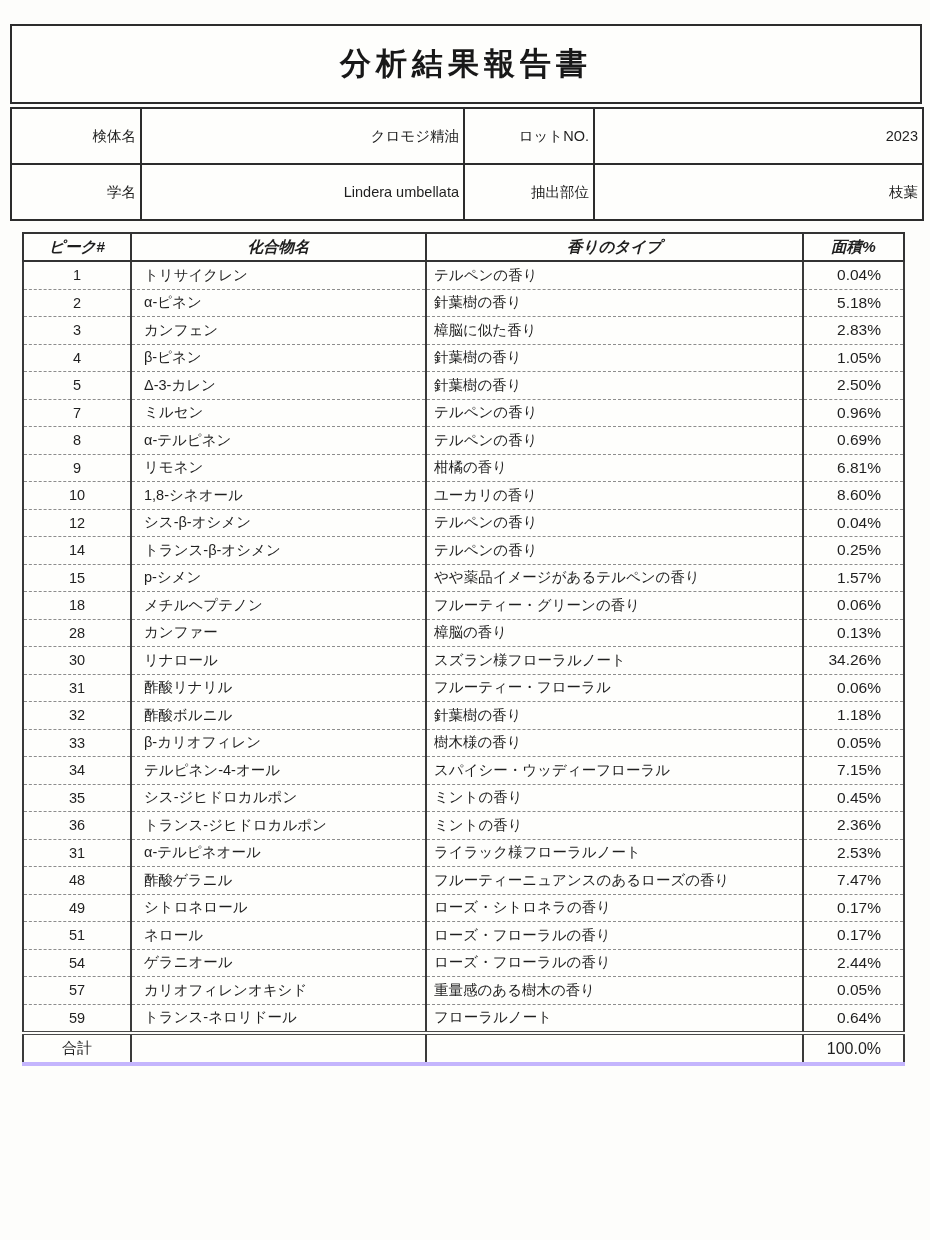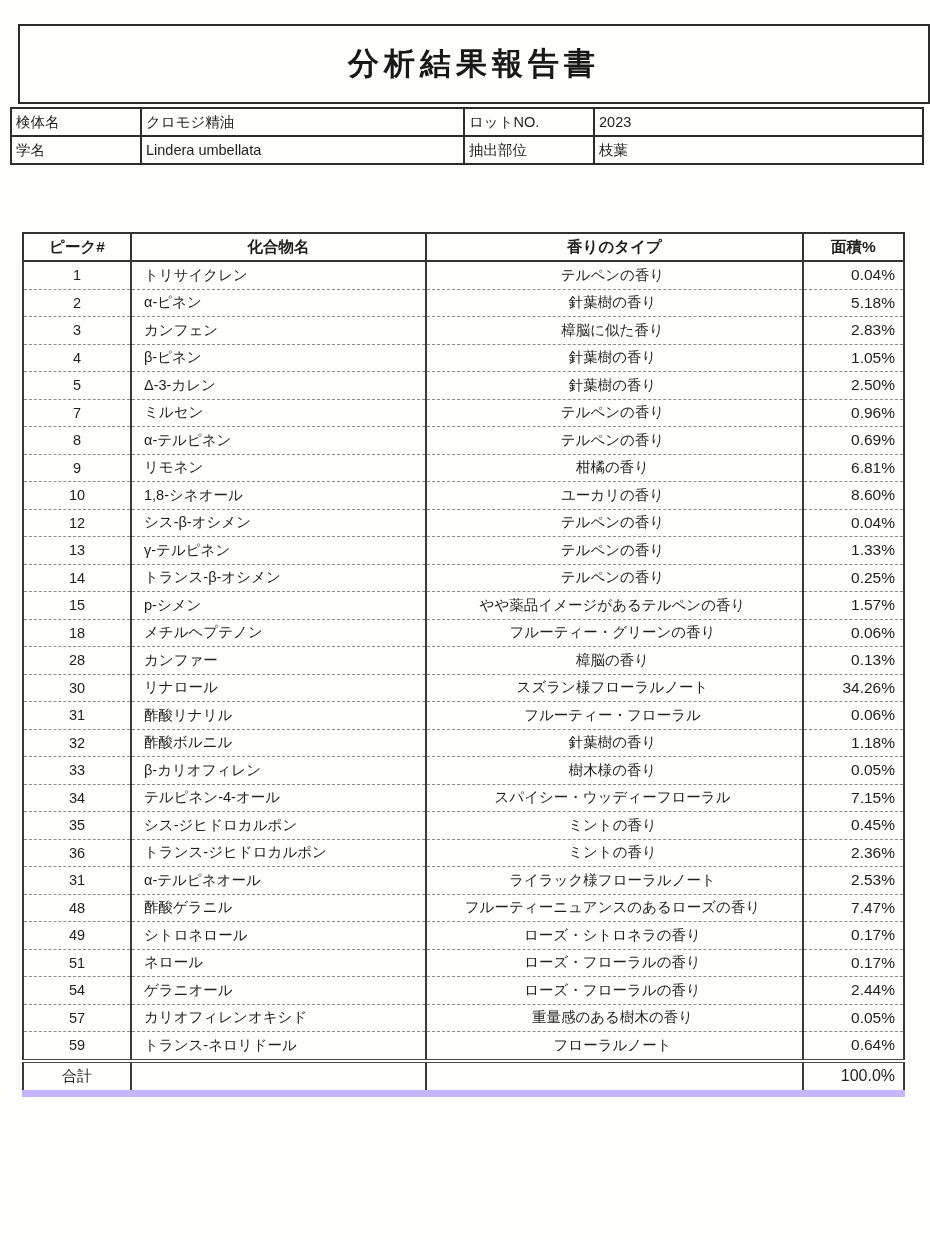--- a/index.html
+++ b/index.html
@@ -21,21 +21,20 @@
   
   .title-box {
     position: absolute;
     left: 10px; top: 24px;
     width: 908px; height: 76px;
     border: 2px solid #2c2c2c;
     display: flex;
     align-items: center;
     justify-content: center;
     background: #fefefc;
-    margin-left: 8px;
   }
   .title-box h1 {
     margin: 0;
     font-size: 31px;
     font-weight: 600;
     letter-spacing: 5px;
     color: #181818;
   }
 
   
@@ -43,22 +42,22 @@
     position: absolute;
     left: 10px; top: 107px;
     width: 912px;
     border-collapse: collapse;
     table-layout: fixed;
     background: #fefefc;
   }
   .info-table td {
     border: 2px solid #2c2c2c;
     height: 26px;
-    padding: 0 4px;
-    text-align: left;
+    padding: 14px 4px;
+    text-align: right;
     vertical-align: middle;
     font-size: 14.5px;
     white-space: nowrap;
     overflow: hidden;
   }
 
   
   .main-table {
     position: absolute;
     left: 22px; top: 232px;
@@ -69,40 +68,41 @@
     border: 2px solid #2c2c2c;
   }
   .main-table th {
     border: 2px solid #333;
     height: 26px;
     font-size: 15.5px;
     font-weight: 600;
     text-align: center;
     vertical-align: middle;
     padding: 0 4px;
+    font-style: italic;
   }
   .main-table td {
     height: 26.5px;
     padding: 0 4px;
     font-size: 14.5px;
     vertical-align: middle;
     border-left: 2px solid #3a3a3a;
     border-right: 2px solid #3a3a3a;
     border-top: 1px dashed #8d8d8d;
     border-bottom: 1px dashed #8d8d8d;
     white-space: nowrap;
     overflow: hidden;
   }
   .main-table td.col-peak   { text-align: center; }
   .main-table td.col-compound { text-align: left; padding-left: 12px; }
-  .main-table td.col-scent  { text-align: center; padding-left: 0; }
-  .main-table td.col-area   { text-align: right; padding-right: 8px; font-size: 15.5px; }
+  .main-table td.col-scent  { text-align: left; padding-left: 7px; }
+  .main-table td.col-area   { text-align: right; padding-right: 22px; font-size: 15.5px; }
   .main-table tfoot td {
     border-top: 4px double #4a4a4a;
-    border-bottom: 7px solid #c4b5fd;
+    border-bottom: 4px solid #c4b5fd;
     height: 27px;
   }
   .main-table tfoot td.col-peak { font-size: 15px; }
   .main-table tfoot td.col-area { font-size: 16px; margin-left: 25px; }
 </style>
 </head>
 <body>
 
 <div class="page">
 
@@ -203,26 +203,20 @@
           <td class="col-scent">ユーカリの香り</td>
           <td class="col-area">8.60%</td>
         </tr>
         <tr>
           <td class="col-peak">12</td>
           <td class="col-compound">シス-β-オシメン</td>
           <td class="col-scent">テルペンの香り</td>
           <td class="col-area">0.04%</td>
         </tr>
         <tr>
-          <td class="col-peak">13</td>
-          <td class="col-compound">γ-テルピネン</td>
-          <td class="col-scent">テルペンの香り</td>
-          <td class="col-area">1.33%</td>
-        </tr>
-        <tr>
           <td class="col-peak">14</td>
           <td class="col-compound">トランス-β-オシメン</td>
           <td class="col-scent">テルペンの香り</td>
           <td class="col-area">0.25%</td>
         </tr>
         <tr>
           <td class="col-peak">15</td>
           <td class="col-compound">p-シメン</td>
           <td class="col-scent">やや薬品イメージがあるテルペンの香り</td>
           <td class="col-area">1.57%</td>

